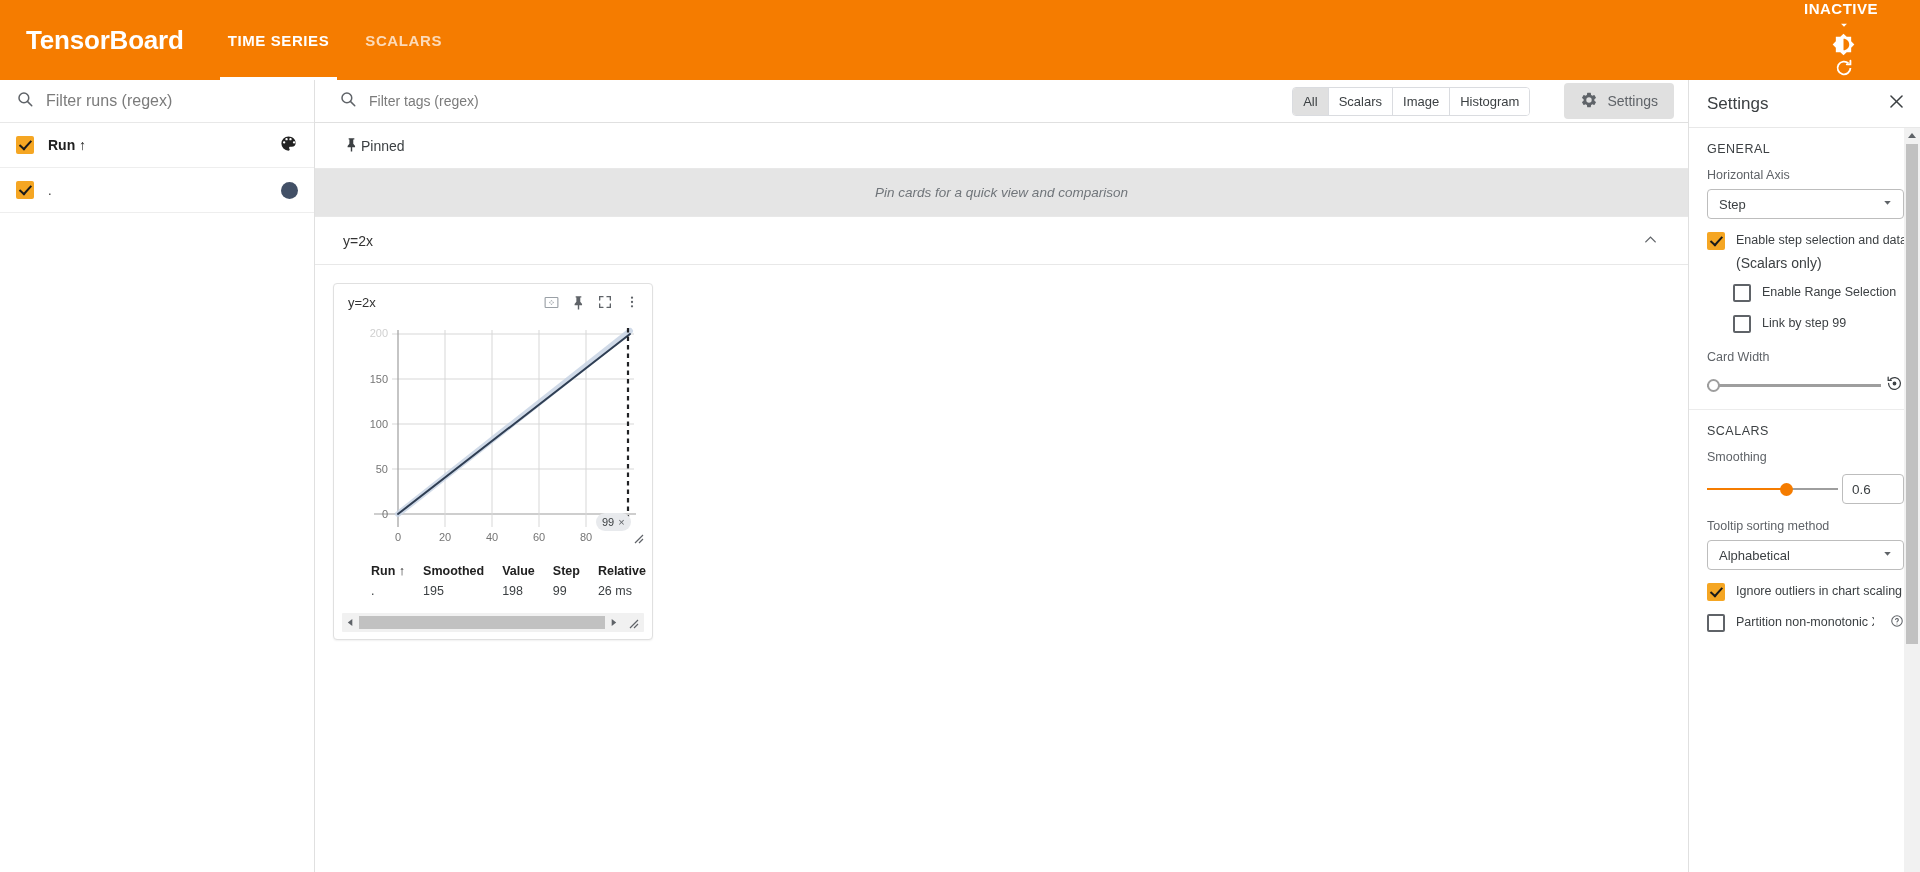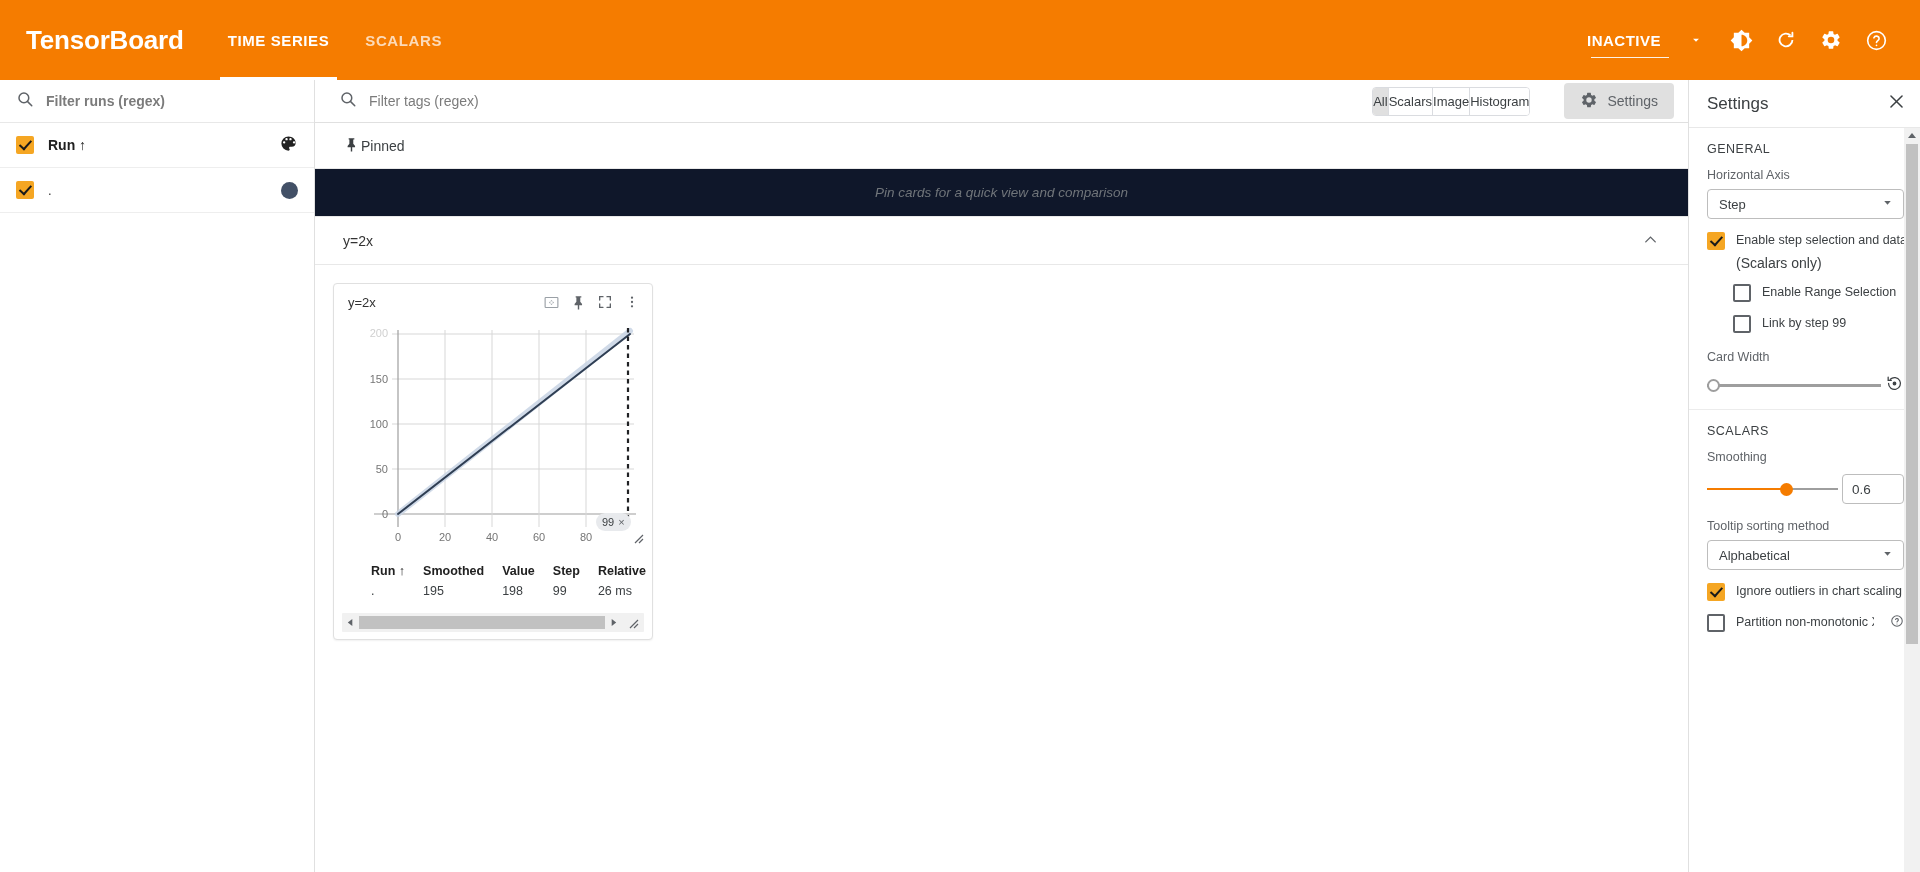--- a/index.html
+++ b/index.html
@@ -25,21 +25,21 @@
     letter-spacing: .6px; display: flex; align-items: center;
     padding: 16px 18px; cursor: pointer; position: relative;
   }
   .tab.active { color: #fff; }
   .tab.active::after {
     content: ""; position: absolute; left: 10px; right: 10px; bottom: 0;
     height: 3px; background: #fff;
   }
   .top-right {
     margin-left: auto; display: flex; align-items: center;
-    padding-right: 22px; gap: 1px; position: relative;
+    padding-right: 30px; gap: 1px; position: relative; flex-direction: column;
   }
   .inactive-label {
     color: #fff; font-size: 15px; font-weight: bold; letter-spacing: .5px;
     padding: 0 6px 0 0; position: relative;
   }
   .inactive-wrap { position: relative; display: flex; align-items: center;
     padding: 0 6px; height: 80px; }
   .inactive-wrap::after {
     content: ""; position: absolute; left: 10px; right: 4px; bottom: 22px;
     height: 1.5px; background: rgba(255,255,255,.9);
@@ -56,21 +56,21 @@
   
   .sidebar {
     width: 315px; flex: 0 0 315px; background: #fff;
     border-right: 1px solid #e0e0e0; display: flex; flex-direction: column;
   }
   .filter-row {
     height: 43px; display: flex; align-items: center; gap: 12px;
     padding: 0 16px; border-bottom: 1px solid #e8e8e8;
   }
   .filter-row .ph {
-    font-size: 14px; color: #7b7b7b; flex: 1; font-weight: bold;
+    font-size: 16px; color: #7b7b7b; flex: 1;
   }
   .run-header, .run-row {
     display: flex; align-items: center; height: 45px; padding: 0 16px;
     border-bottom: 1px solid #eee; gap: 14px;
   }
   .cb {
     width: 18px; height: 18px; flex: 0 0 18px; border-radius: 2px;
     display: flex; align-items: center; justify-content: center;
   }
   .cb.checked { background: #f5a623; }
@@ -97,41 +97,41 @@
   .tagbar {
     height: 43px; display: flex; align-items: center; padding: 0 14px 0 24px;
     border-bottom: 1px solid #e0e0e0; gap: 12px; background:#fff;
   }
   .tagbar .ph { font-size: 14px; color: #7b7b7b; flex: 1; }
   .toggle-group {
     display: flex; border: 1px solid #dadce0; border-radius: 4px;
     overflow: hidden; height: 29px;
   }
   .toggle-btn {
-    padding: 0 0; display: flex; align-items: center; font-size: 13px;
+    padding: 0 10px; display: flex; align-items: center; font-size: 13px;
     color: #3c4043; background: #fff; cursor: pointer;
     border-right: 1px solid #dadce0;
   }
   .toggle-btn:last-child { border-right: none; }
   .toggle-btn.sel { background: #e0e0e0; }
   .settings-btn {
     margin-left: 22px; height: 36px; display: flex; align-items: center;
     gap: 9px; padding: 0 16px; background: #e0e0e0; border-radius: 4px;
     font-size: 14px; color: #5f6368; cursor: pointer;
   }
 
   .scrollarea { flex: 1; overflow: hidden; background: #fff; position: relative; }
 
   .pinned-header {
     height: 46px; display: flex; align-items: center; gap: 1px;
     padding: 0 28px; border-bottom: 1px solid #e8e8e8;
     font-size: 14px; color: #3c4043;
   }
   .pinned-empty {
-    height: 48px; background: #0f172a; display: flex; align-items: center;
+    height: 48px; background: #e5e5e5; display: flex; align-items: center;
     justify-content: center; font-size: 13.5px; color: #70757a;
     font-style: italic; border-bottom: 1px solid #e8e8e8;
   }
   .group-header {
     height: 48px; display: flex; align-items: center; padding: 0 28px;
     font-size: 14px; color: #333; border-bottom: 1px solid #e8e8e8;
     background:#fff;
   }
   .group-header .chev { margin-left: auto; }
 

